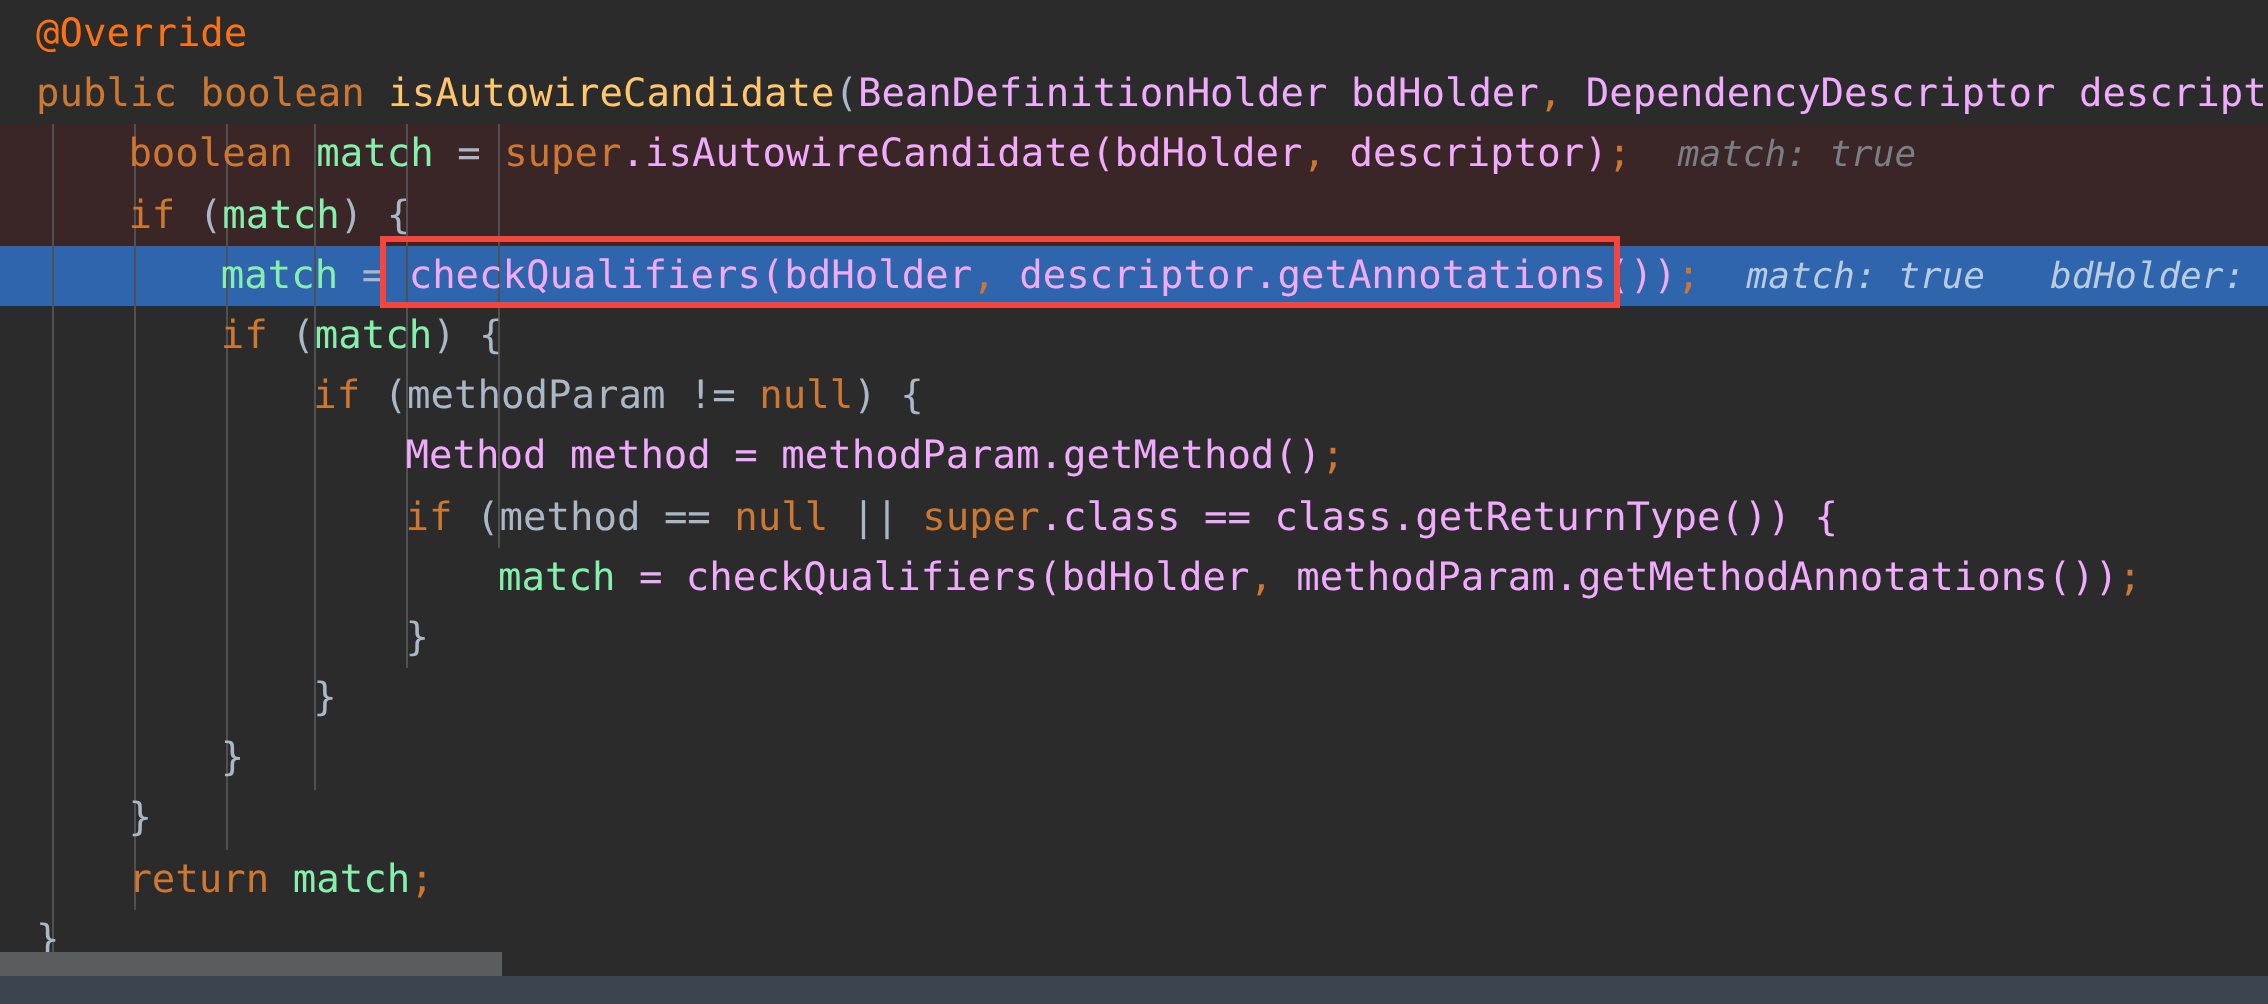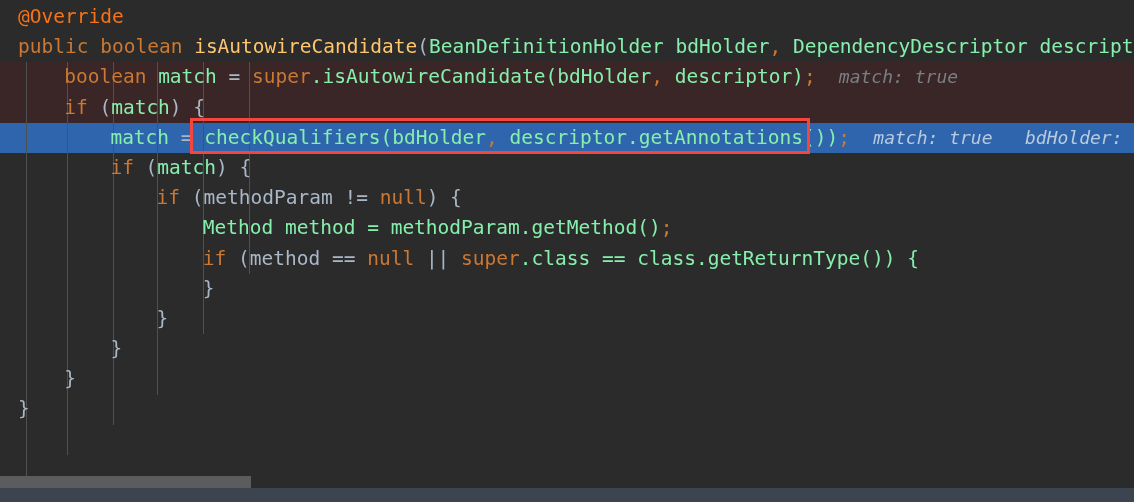--- a/index.html
+++ b/index.html
@@ -65,21 +65,21 @@
     background: #3a2626;
   }
   .band-sel {             
     background: #2f65ad;
   }
 
   
   .kw      { color: #cc7832; }   
   .anno    { color: #f97316; }   
   .fn      { color: #ffc66d; margin-top: 44px; }   
-  .id      { color: #86efac; }   
+  .id      { color: #f0abfc; }   
   .punc    { color: #a9b7c6; }
   .semi    { color: #cc7832; }   
   .fld     { color: #86efac; 
              text-decoration-color: #a9b7c6; text-underline-offset: 3px; }
 
   
   .hint {
     color: #7a7f85;
     font-style: italic;
     font-size: 18px;
@@ -149,24 +149,26 @@
   <div class="code-area" id="code-area" style="padding-top: 2px;">
       <div class="line"><span class="txt" style="display: inline-block; width: 18px;"></span><span class="txt anno">@Override</span></div>
       <div class="line"><span class="txt" style="display: inline-block; width: 18px;"></span><span class="txt kw">public</span><span class="txt punc"> </span><span class="txt kw">boolean</span><span class="txt punc"> </span><span class="txt fn">isAutowireCandidate</span><span class="txt punc">(</span><span class="txt id">BeanDefinitionHolder bdHolder</span><span class="txt semi">,</span><span class="txt id"> DependencyDescriptor descriptor</span></div>
       <div class="line"><span class="txt" style="display: inline-block; width: 64.2px;"></span><span class="txt kw">boolean</span><span class="txt punc"> </span><span class="txt fld">match</span><span class="txt punc"> = </span><span class="txt kw">super</span><span class="txt id">.isAutowireCandidate(bdHolder</span><span class="txt semi">,</span><span class="txt id"> descriptor)</span><span class="txt semi">;</span><span class="txt hint" style="margin-left: 23.24px;">match: true</span></div>
       <div class="line"><span class="txt" style="display: inline-block; width: 64.2px;"></span><span class="txt kw">if</span><span class="txt punc"> (</span><span class="txt fld">match</span><span class="txt punc">) {</span></div>
       <div class="line band-sel-row"><span class="txt" style="display: inline-block; width: 110.4px;"></span><span class="txt fld">match</span><span class="txt punc"> = </span><span class="txt id">checkQualifiers(bdHolder</span><span class="txt semi">,</span><span class="txt id"> descriptor.getAnnotations())</span><span class="txt semi">;</span><span class="txt hint" style="margin-left: 23.24px;">match: true   bdHolder: "Bean</span></div>
       <div class="line"><span class="txt" style="display: inline-block; width: 110.4px;"></span><span class="txt kw">if</span><span class="txt punc"> (</span><span class="txt fld">match</span><span class="txt punc">) {</span></div>
       <div class="line"><span class="txt" style="display: inline-block; width: 156.6px;"></span><span class="txt kw">if</span><span class="txt punc"> (methodParam != </span><span class="txt kw">null</span><span class="txt punc">) {</span></div>
       <div class="line"><span class="txt" style="display: inline-block; width: 202.8px;"></span><span class="txt id">Method method = methodParam.getMethod()</span><span class="txt semi">;</span></div>
       <div class="line"><span class="txt" style="display: inline-block; width: 202.8px;"></span><span class="txt kw">if</span><span class="txt punc"> (method == </span><span class="txt kw">null</span><span class="txt punc"> || </span><span class="txt kw">super</span><span class="txt id">.class == class.getReturnType()) {</span></div>
+      <div class="line"><span class="txt" style="display: inline-block; width: 249px;"></span><span class="txt fld">match</span><span class="txt id"> = checkQualifiers(bdHolder</span><span class="txt semi">,</span><span class="txt id"> methodParam.getMethodAnnotations())</span><span class="txt semi">;</span></div>
       <div class="line"><span class="txt" style="display: inline-block; width: 202.8px;"></span><span class="txt punc">}</span></div>
       <div class="line"><span class="txt" style="display: inline-block; width: 156.6px;"></span><span class="txt punc">}</span></div>
       <div class="line"><span class="txt" style="display: inline-block; width: 110.4px;"></span><span class="txt punc">}</span></div>
       <div class="line"><span class="txt" style="display: inline-block; width: 64.2px;"></span><span class="txt punc">}</span></div>
+      <div class="line"><span class="txt" style="display: inline-block; width: 64.2px;"></span><span class="txt kw">return</span><span class="txt punc"> </span><span class="txt fld">match</span><span class="txt semi">;</span></div>
       <div class="line"><span class="txt" style="display: inline-block; width: 18px;"></span><span class="txt punc">}</span></div>
     </div>
 
   <div id="red-box" style="left: 190px; top: 118px; width: 620px; height: 36px; border-color: rgb(244, 69, 63);"></div>
 
   <div id="hscroll-track">
     <div id="hscroll-thumb" style="width: 251px; background: rgb(90, 92, 94);"></div>
   </div>
 
   <div id="bottom-strip" style="background: rgb(60, 68, 80);"></div>

